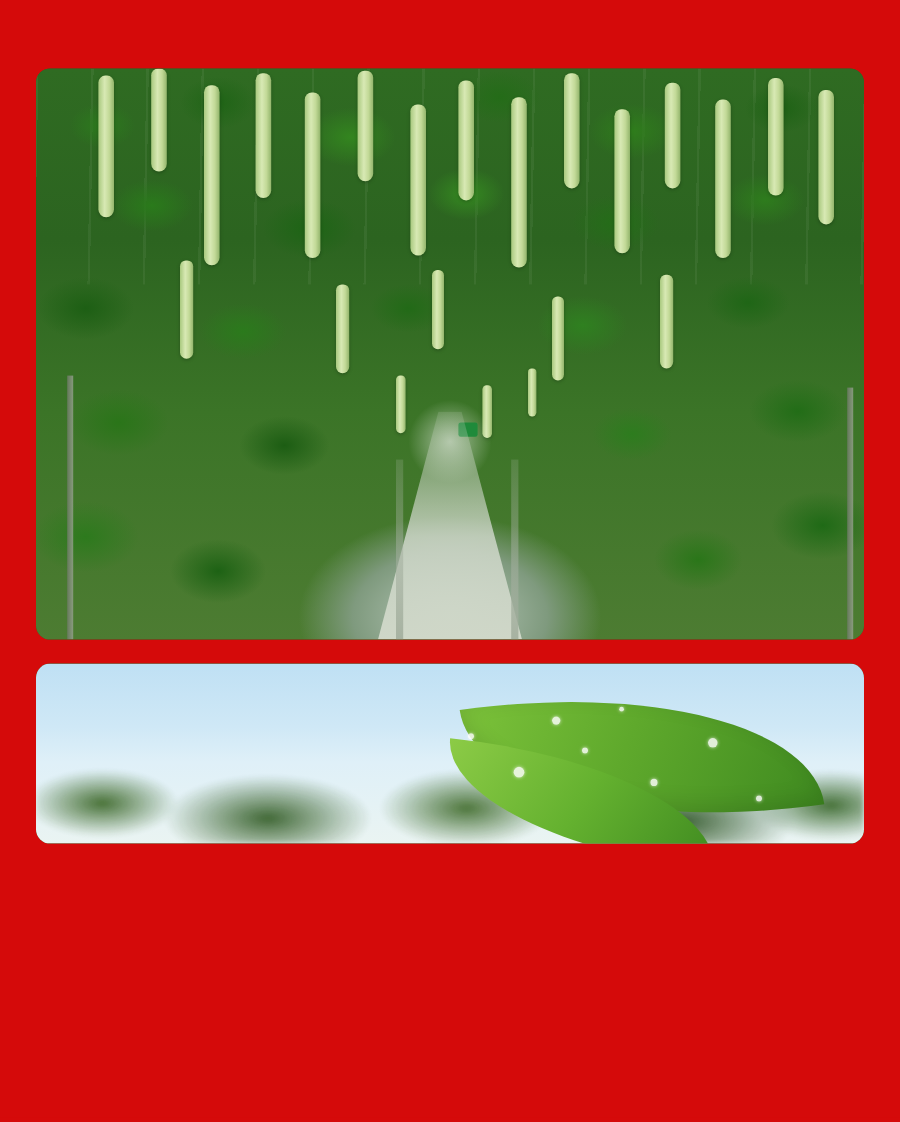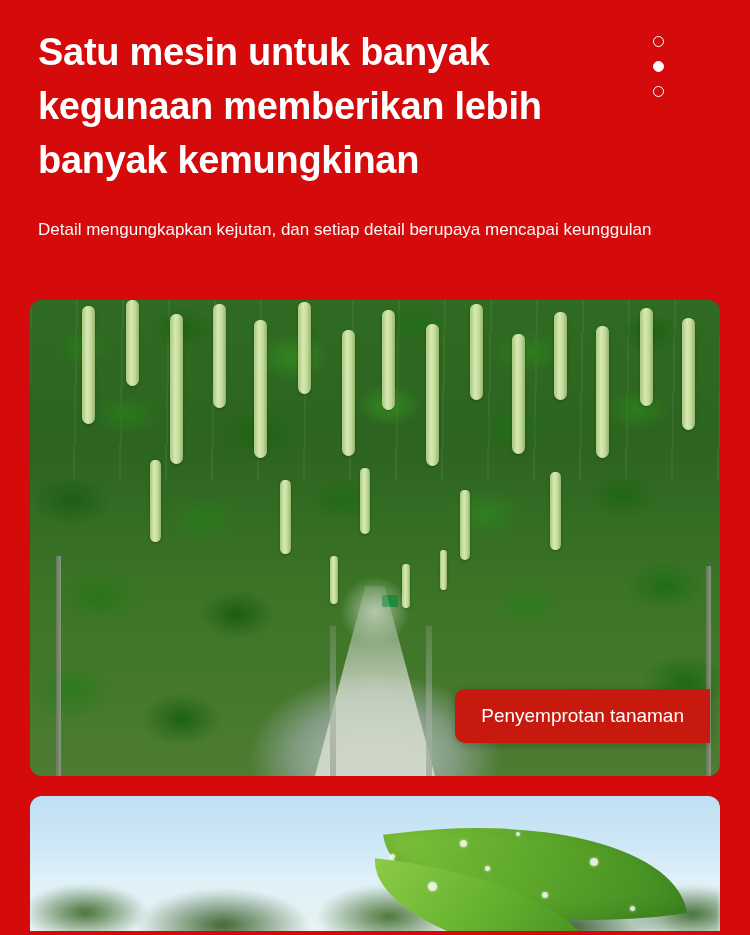--- a/index.html
+++ b/index.html
@@ -253,30 +253,20 @@
     left: 0; right: 0; bottom: 0;
     height: 4px;
     background: #d50a0a;
   }
 </style>
 </head>
 <body>
 
 <div class="page">
 
-  <div class="header">
-    <h1 class="headline">Satu mesin untuk banyak kegunaan memberikan lebih banyak kemungkinan</h1>
-    <p class="subhead">Detail mengungkapkan kejutan, dan setiap detail berupaya mencapai keunggulan</p>
-
-    <div class="dots">
-      <span class="dot"></span>
-      <span class="dot active"></span>
-      <span class="dot"></span>
-    </div>
-  </div>
 
   <div class="card card-1">
     <div class="gh">
       <div class="gh-roof"></div>
       <div class="leaves"></div>
 
       <div class="gourds">
         <span class="gourd" style="left:52px;  top:6px;   height:118px;"></span>
         <span class="gourd" style="left:96px;  top:0px;   height:86px;"></span>
         <span class="gourd" style="left:140px; top:14px;  height:150px;"></span>
@@ -304,21 +294,20 @@
 
       <div class="far-light"></div>
       <div class="sign"></div>
       <div class="aisle"></div>
       <span class="aisle-rail" style="left:300px;"></span>
       <span class="aisle-rail" style="left:396px;"></span>
       <span class="post" style="left:26px;  height:220px;"></span>
       <span class="post" style="left:676px; height:210px;"></span>
     </div>
 
-    <div class="chip">Penyemprotan tanaman</div>
   </div>
 
   <div class="card card-2">
     <div class="sky">
       <div class="sky-trees"></div>
       <div class="leaf-big"></div>
       <div class="leaf-mid"></div>
       <div class="droplets">
         <span class="drop" style="left:430px; top:44px; width:7px;  height:7px;"></span>
         <span class="drop" style="left:455px; top:70px; width:5px;  height:5px;"></span>

